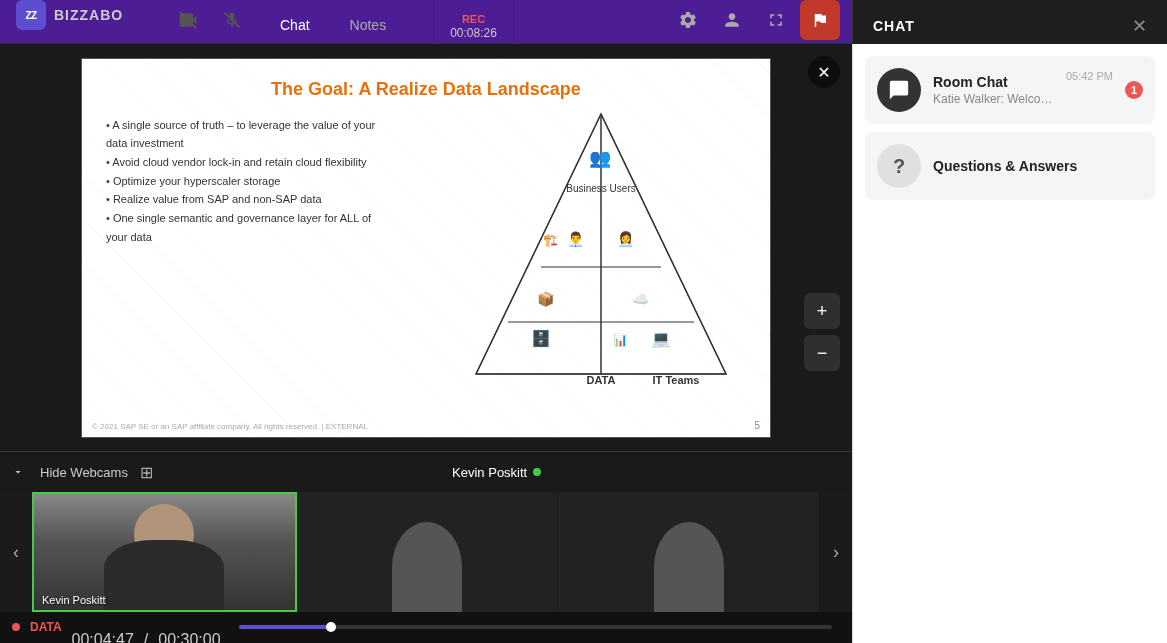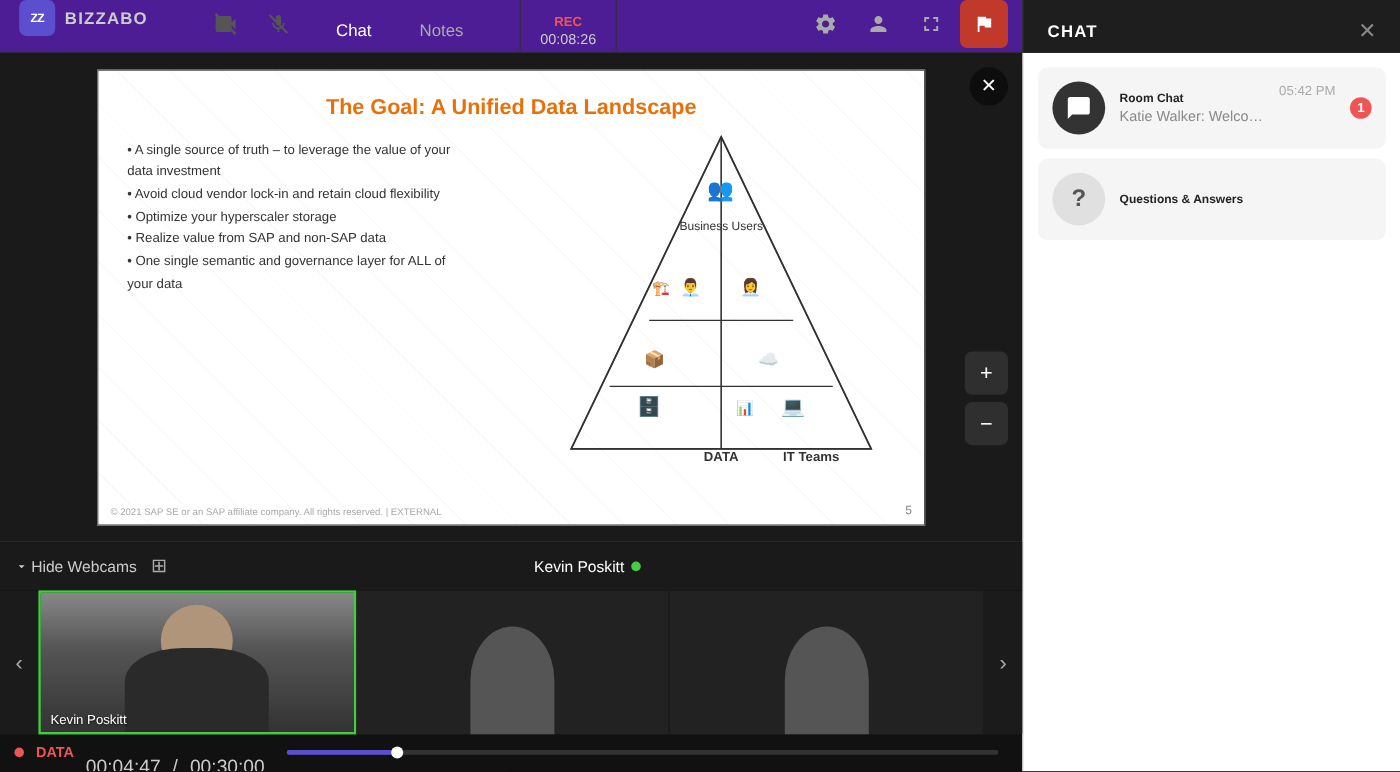--- a/index.html
+++ b/index.html
@@ -103,21 +103,21 @@
     }
 
     
     .webcam-strip {
       height: 160px; background: #000; border-top: 1px solid #333; flex-shrink: 0; position: relative;
     }
     .webcam-topbar {
       display: flex; align-items: center; padding: 0 12px; height: 40px; background: #1a1a1a;
     }
     .hide-webcams-btn {
-      display: flex; align-items: center; gap: 2px; color: #ccc; font-size: 13px; cursor: pointer;
+      display: flex; align-items: center; gap: 16px; color: #ccc; font-size: 13px; cursor: pointer;
     }
     .grid-icon { color: #aaa; font-size: 16px; margin-left: 12px; cursor: pointer; }
     .active-speaker { color: white; font-size: 13px; margin: 0 auto; display: flex; align-items: center; gap: 6px; }
     .speaker-dot { width: 8px; height: 8px; background: #4c4; border-radius: 50%; }
     .webcam-cells { display: flex; height: calc(160px - 40px); }
     .webcam-cell {
       flex: 1; background: #222; border-right: 1px solid #1a1a1a; position: relative;
       display: flex; align-items: center; justify-content: center; overflow: hidden;
     }
     .webcam-cell.active-cell { border: 2px solid #4c4; }
@@ -153,21 +153,21 @@
       display: flex; align-items: center; gap: 12px; padding: 12px; border-radius: 8px;
       background: #f5f5f5; cursor: pointer;
     }
     .chat-avatar {
       width: 44px; height: 44px; border-radius: 50%; flex-shrink: 0;
       display: flex; align-items: center; justify-content: center; font-size: 20px;
     }
     .chat-avatar.room { background: #333; color: white; }
     .chat-avatar.qa { background: #e0e0e0; color: #555; }
     .chat-item-info { flex: 1; min-width: 0; }
-    .chat-item-title { font-size: 10px; font-weight: 600; color: #222; }
+    .chat-item-title { font-size: 14px; font-weight: 600; color: #222; }
     .chat-item-preview { font-size: 12px; color: #888; white-space: nowrap; overflow: hidden; text-overflow: ellipsis; margin-top: 2px; }
     .chat-item-time { font-size: 11px; color: #aaa; flex-shrink: 0; align-self: flex-start; padding-top: 2px; }
     .badge { background: #e55; color: white; border-radius: 50%; width: 18px; height: 18px; font-size: 11px; display: flex; align-items: center; justify-content: center; font-weight: 700; flex-shrink: 0; }
 
     
     .kevin-photo {
       width: 100%; height: 100%; background: linear-gradient(180deg, #555 0%, #333 100%);
       display: flex; align-items: flex-end; justify-content: center; position: relative; overflow: hidden;
     }
     .kevin-head { width: 60px; height: 60px; background: #b0957a; border-radius: 50%; position: absolute; top: 10px; left: 50%; transform: translateX(-50%); }
@@ -245,21 +245,21 @@
 
 <div class="main-content">
 
   <div class="video-area">
 
     <div class="slide-container">
       <div class="slide-frame">
         <div class="slide-bg"></div>
         <div class="slide-content">
           <div class="slide-title">
-            <span>The Goal: </span><span style="color:#e8700a; font-weight:700;">A Unified Data Landscape</span>
+            <span>The Goal: </span><span style="color:#e8700a; font-weight:700;">A Realize Data Landscape</span>
           </div>
           <ul class="slide-bullets">
             <li>A single source of truth – to leverage the value of your data investment</li>
             <li>Avoid cloud vendor lock-in and retain cloud flexibility</li>
             <li>Optimize your hyperscaler storage</li>
             <li>Realize value from SAP and non-SAP data</li>
             <li>One single semantic and governance layer for ALL of your data</li>
           </ul>
 
           <div class="pyramid-area">

